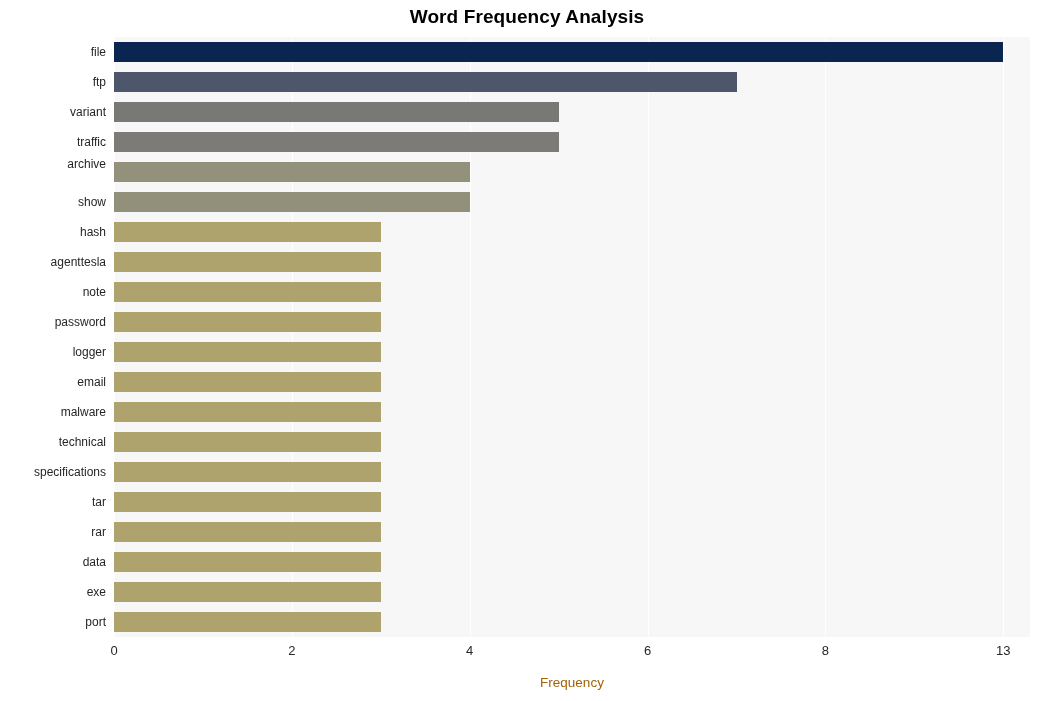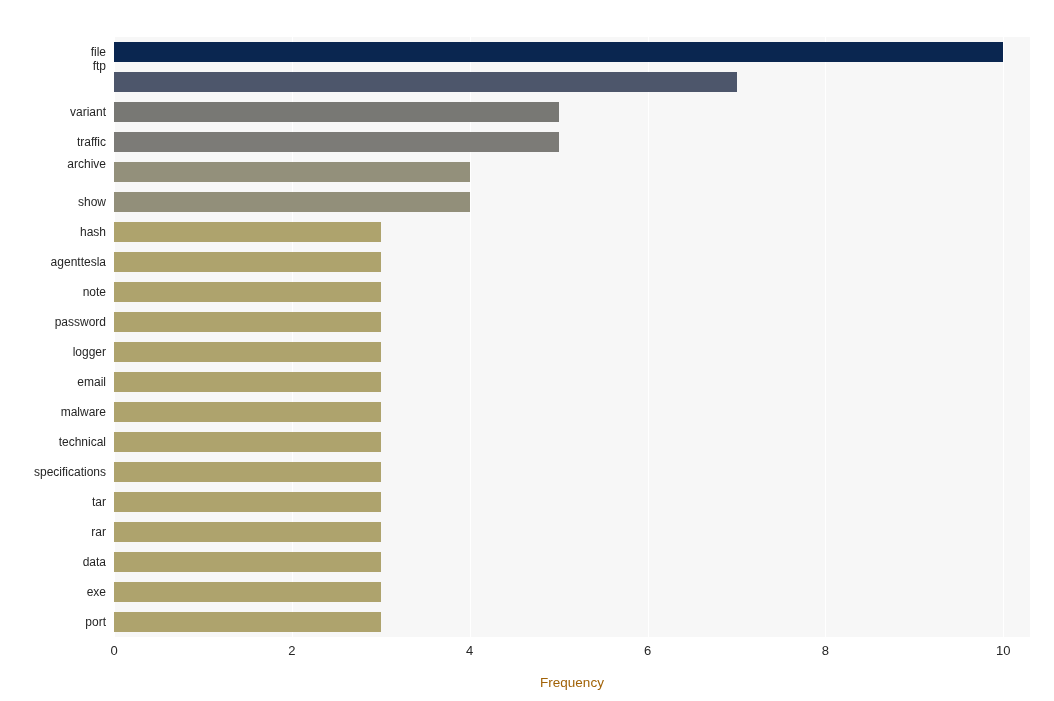--- a/index.html
+++ b/index.html
@@ -98,20 +98,21 @@
     text-align: center;
     font-size: 13.5px;
     color: #a16207;
   }
 </style>
 </head>
 <body>
 
 <div id="figure">
 
+  <div id="chart-title">Word Frequency Analysis</div>
 
   <div id="plot-area">
     <div id="gridlines-layer">
         <div class="gridline" style="left: 0px;"></div>
         <div class="gridline" style="left: 177.864px;"></div>
         <div class="gridline" style="left: 355.728px;"></div>
         <div class="gridline" style="left: 533.592px;"></div>
         <div class="gridline" style="left: 711.456px;"></div>
         <div class="gridline" style="left: 889.32px;"></div>
       </div>
@@ -134,21 +135,21 @@
         <div class="bar" title="tar: 3" style="top: 455px; width: 266.796px; background: rgb(174, 163, 109);"></div>
         <div class="bar" title="rar: 3" style="top: 485px; width: 266.796px; background: rgb(174, 163, 109);"></div>
         <div class="bar" title="data: 3" style="top: 515px; width: 266.796px; background: rgb(174, 163, 109);"></div>
         <div class="bar" title="exe: 3" style="top: 545px; width: 266.796px; background: rgb(174, 163, 109);"></div>
         <div class="bar" title="port: 3" style="top: 575px; width: 266.796px; background: rgb(174, 163, 109);"></div>
       </div>
   </div>
 
   <div id="ylabels-layer">
       <div class="ytick-label" style="top: 8px;">file</div>
-      <div class="ytick-label" style="top: 22px;">ftp</div>
+      <div class="ytick-label" style="top: 38px;">ftp</div>
       <div class="ytick-label" style="top: 68px;">variant</div>
       <div class="ytick-label" style="top: 98px;">traffic</div>
       <div class="ytick-label" style="top: 120px;">archive</div>
       <div class="ytick-label" style="top: 158px;">show</div>
       <div class="ytick-label" style="top: 188px;">hash</div>
       <div class="ytick-label" style="top: 218px; padding-left: 9px;">agenttesla</div>
       <div class="ytick-label" style="top: 248px;">note</div>
       <div class="ytick-label" style="top: 278px;">password</div>
       <div class="ytick-label" style="top: 308px;">logger</div>
       <div class="ytick-label" style="top: 338px;">email</div>
@@ -160,18 +161,18 @@
       <div class="ytick-label" style="top: 518px;">data</div>
       <div class="ytick-label" style="top: 548px;">exe</div>
       <div class="ytick-label" style="top: 578px;">port</div>
     </div>
   <div id="xlabels-layer">
       <div class="xtick-label" style="left: 114px;">0</div>
       <div class="xtick-label" style="left: 291.864px;">2</div>
       <div class="xtick-label" style="left: 469.728px;">4</div>
       <div class="xtick-label" style="left: 647.592px;">6</div>
       <div class="xtick-label" style="left: 825.456px;">8</div>
-      <div class="xtick-label" style="left: 1003.32px;">10</div>
+      <div class="xtick-label" style="left: 1003.32px;">13</div>
     </div>
 
   <div id="xaxis-title">Frequency</div>
 
 </div>
 
 </body></html>

